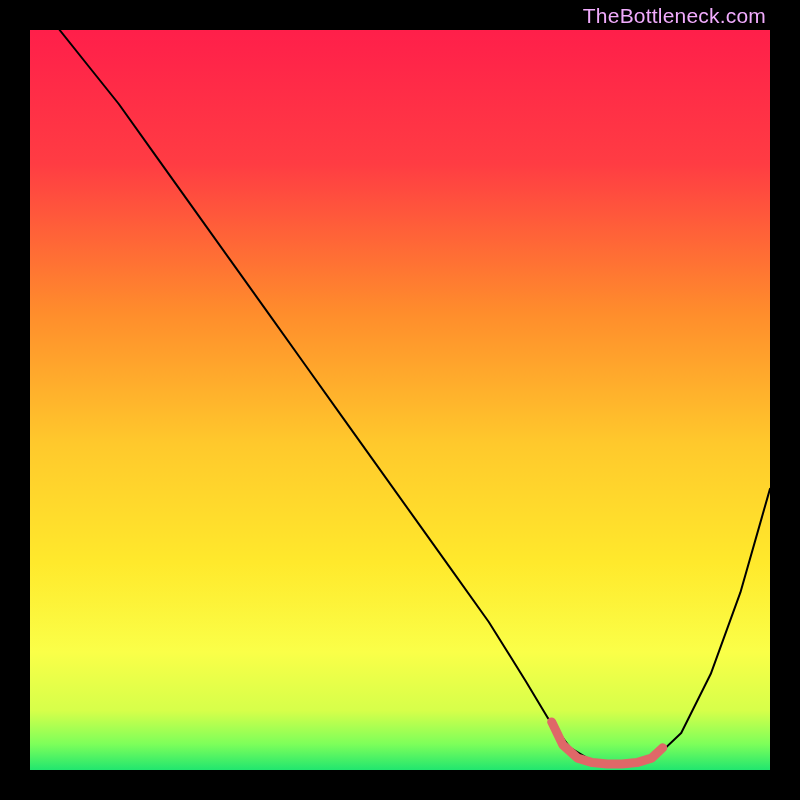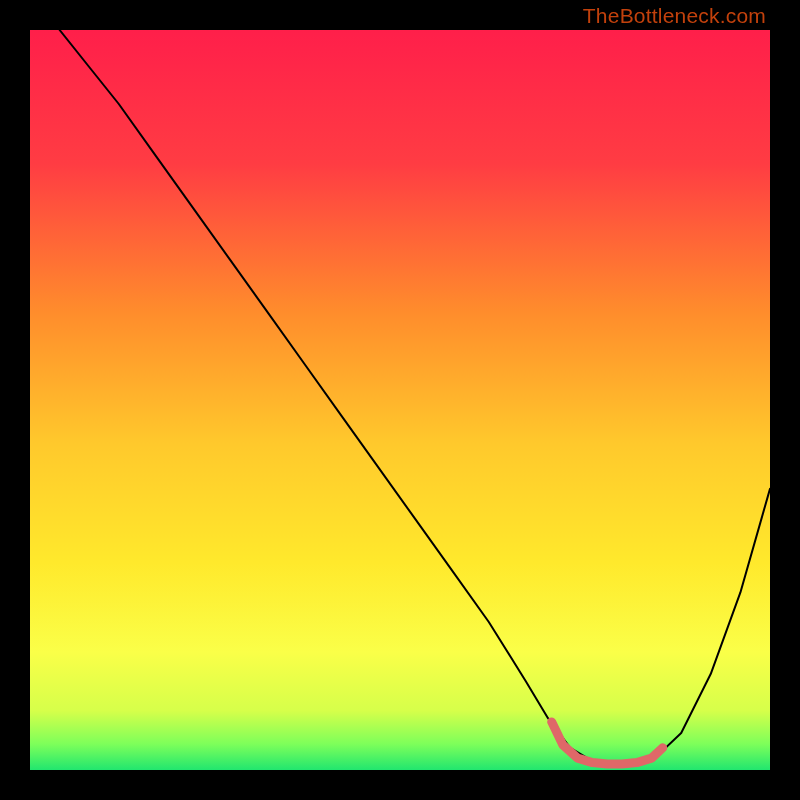--- a/index.html
+++ b/index.html
@@ -26,21 +26,21 @@
   .curve, .curve2 {
     position: absolute;
     left: 0; top: 0;
     width: 100%; height: 100%;
     pointer-events: none;
   }
   .watermark {
     position: absolute;
     top: 4px;
     right: 34px;
-    color: #c2410c;
+    color: #f0abfc;
     font-size: 21px;
     font-weight: 500;
     letter-spacing: 0.2px;
   }
 </style>
 </head>
 <body>
 
 <div class="frame">
   <div class="watermark">TheBottleneck.com</div>

